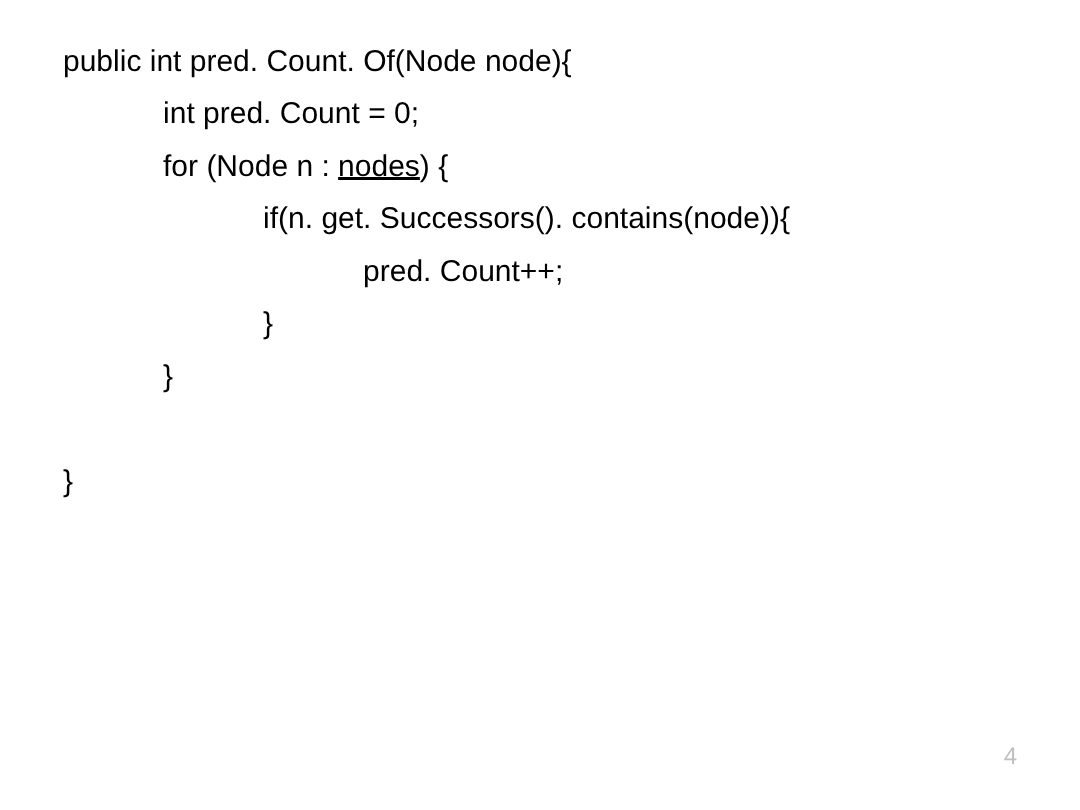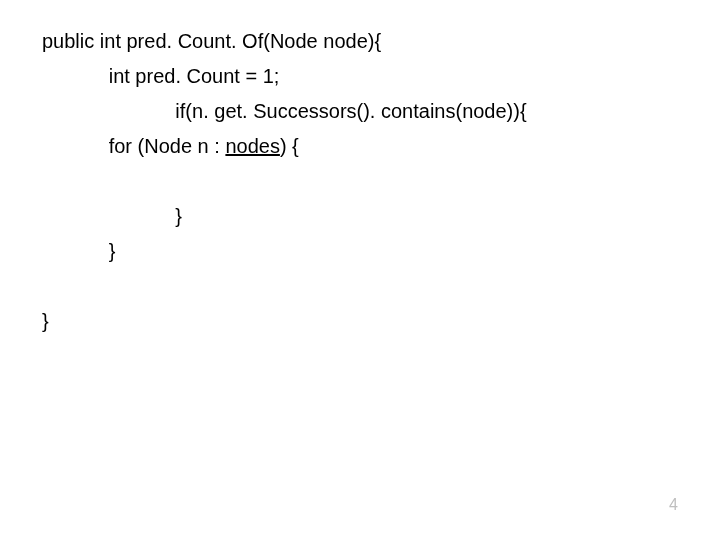--- a/index.html
+++ b/index.html
@@ -37,27 +37,27 @@
     font-size: 16px;
   }
 </style>
 </head>
 <body>
 
 <div class="slide">
 
   <div class="line"><span>public int pred. Count. Of(Node node){</span></div>
 
-  <div class="line"><span>            </span><span>int pred. Count = 1;</span></div>
+  <div class="line"><span>            </span><span>int pred. Count = 0;</span></div>
+
+  <div class="line"><span>            </span><span>for (Node n : </span><span class="underline">nodes</span><span>) {</span></div>
 
   <div class="line"><span>                        </span><span>if(n. get. Successors(). contains(node)){</span></div>
 
-  <div class="line"><span>            </span><span>for (Node n : </span><span class="underline">nodes</span><span>) {</span></div>
-
-  <div class="line"><span>                                    </span></div>
+  <div class="line"><span>                                    </span><span>pred. Count++;</span></div>
 
   <div class="line"><span>                        </span><span>}</span></div>
 
   <div class="line"><span>            </span><span>}</span></div>
 
   <div class="line"><span>            </span></div>
 
   <div class="line"><span>}</span></div>
 
   <div class="page-num">4</div>

